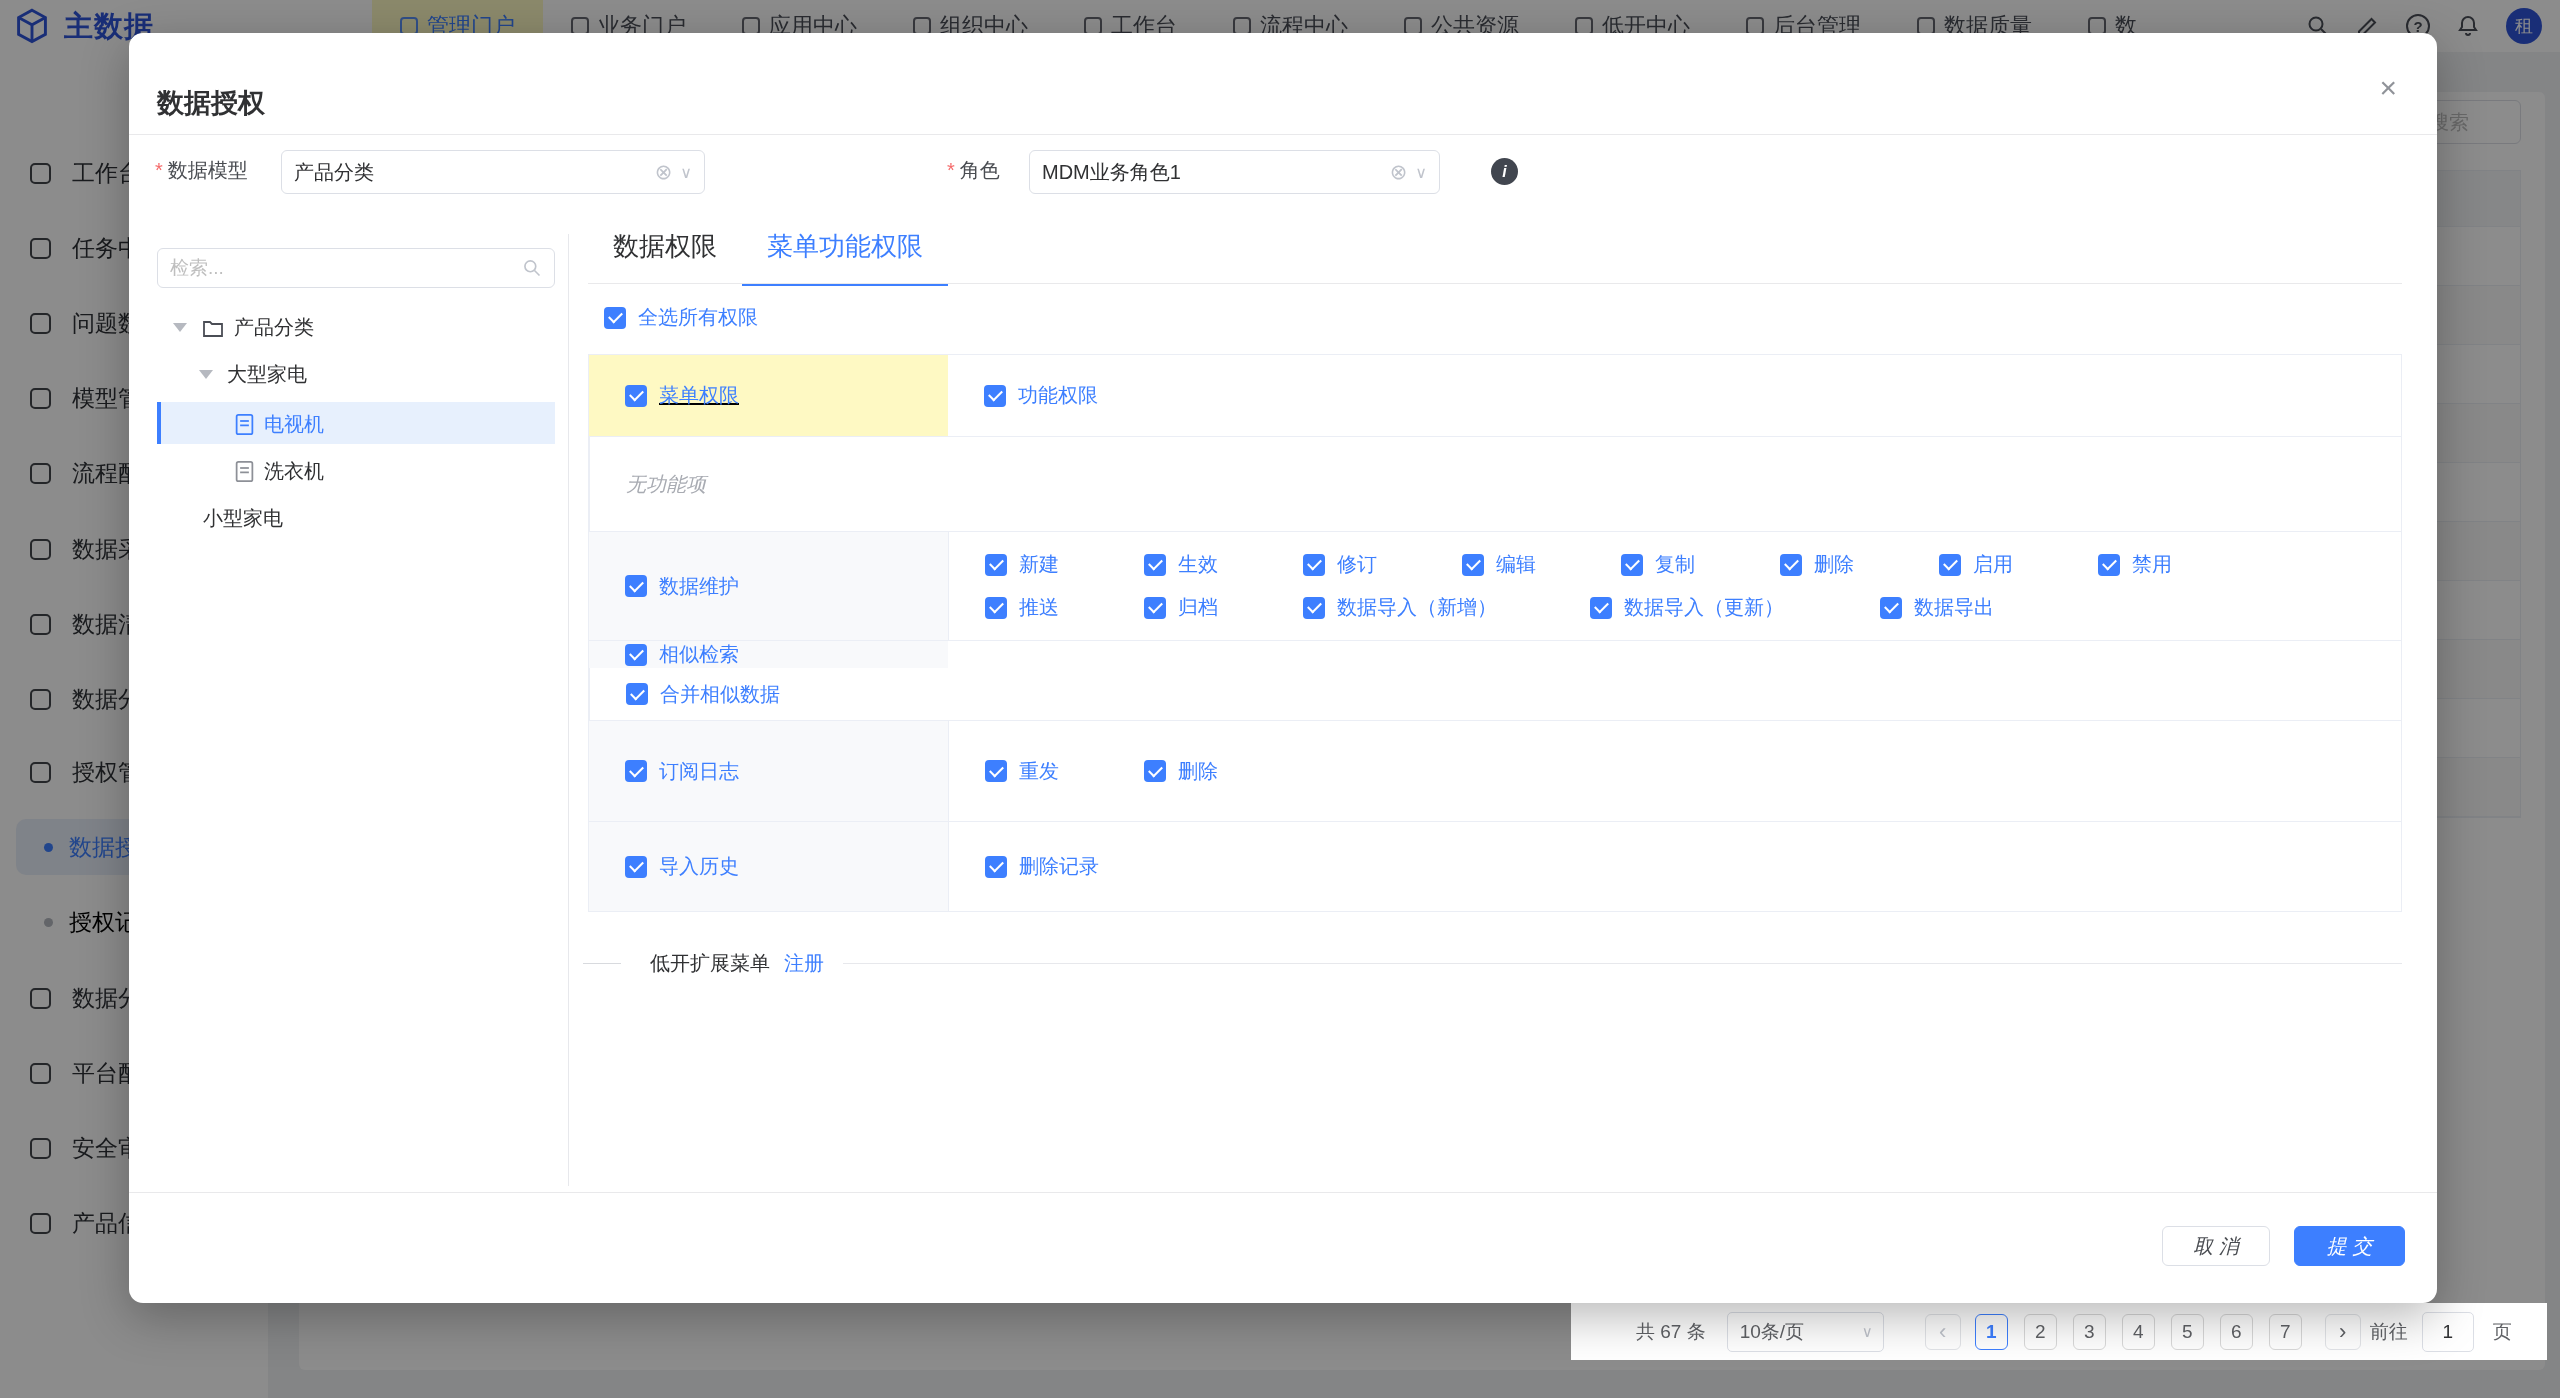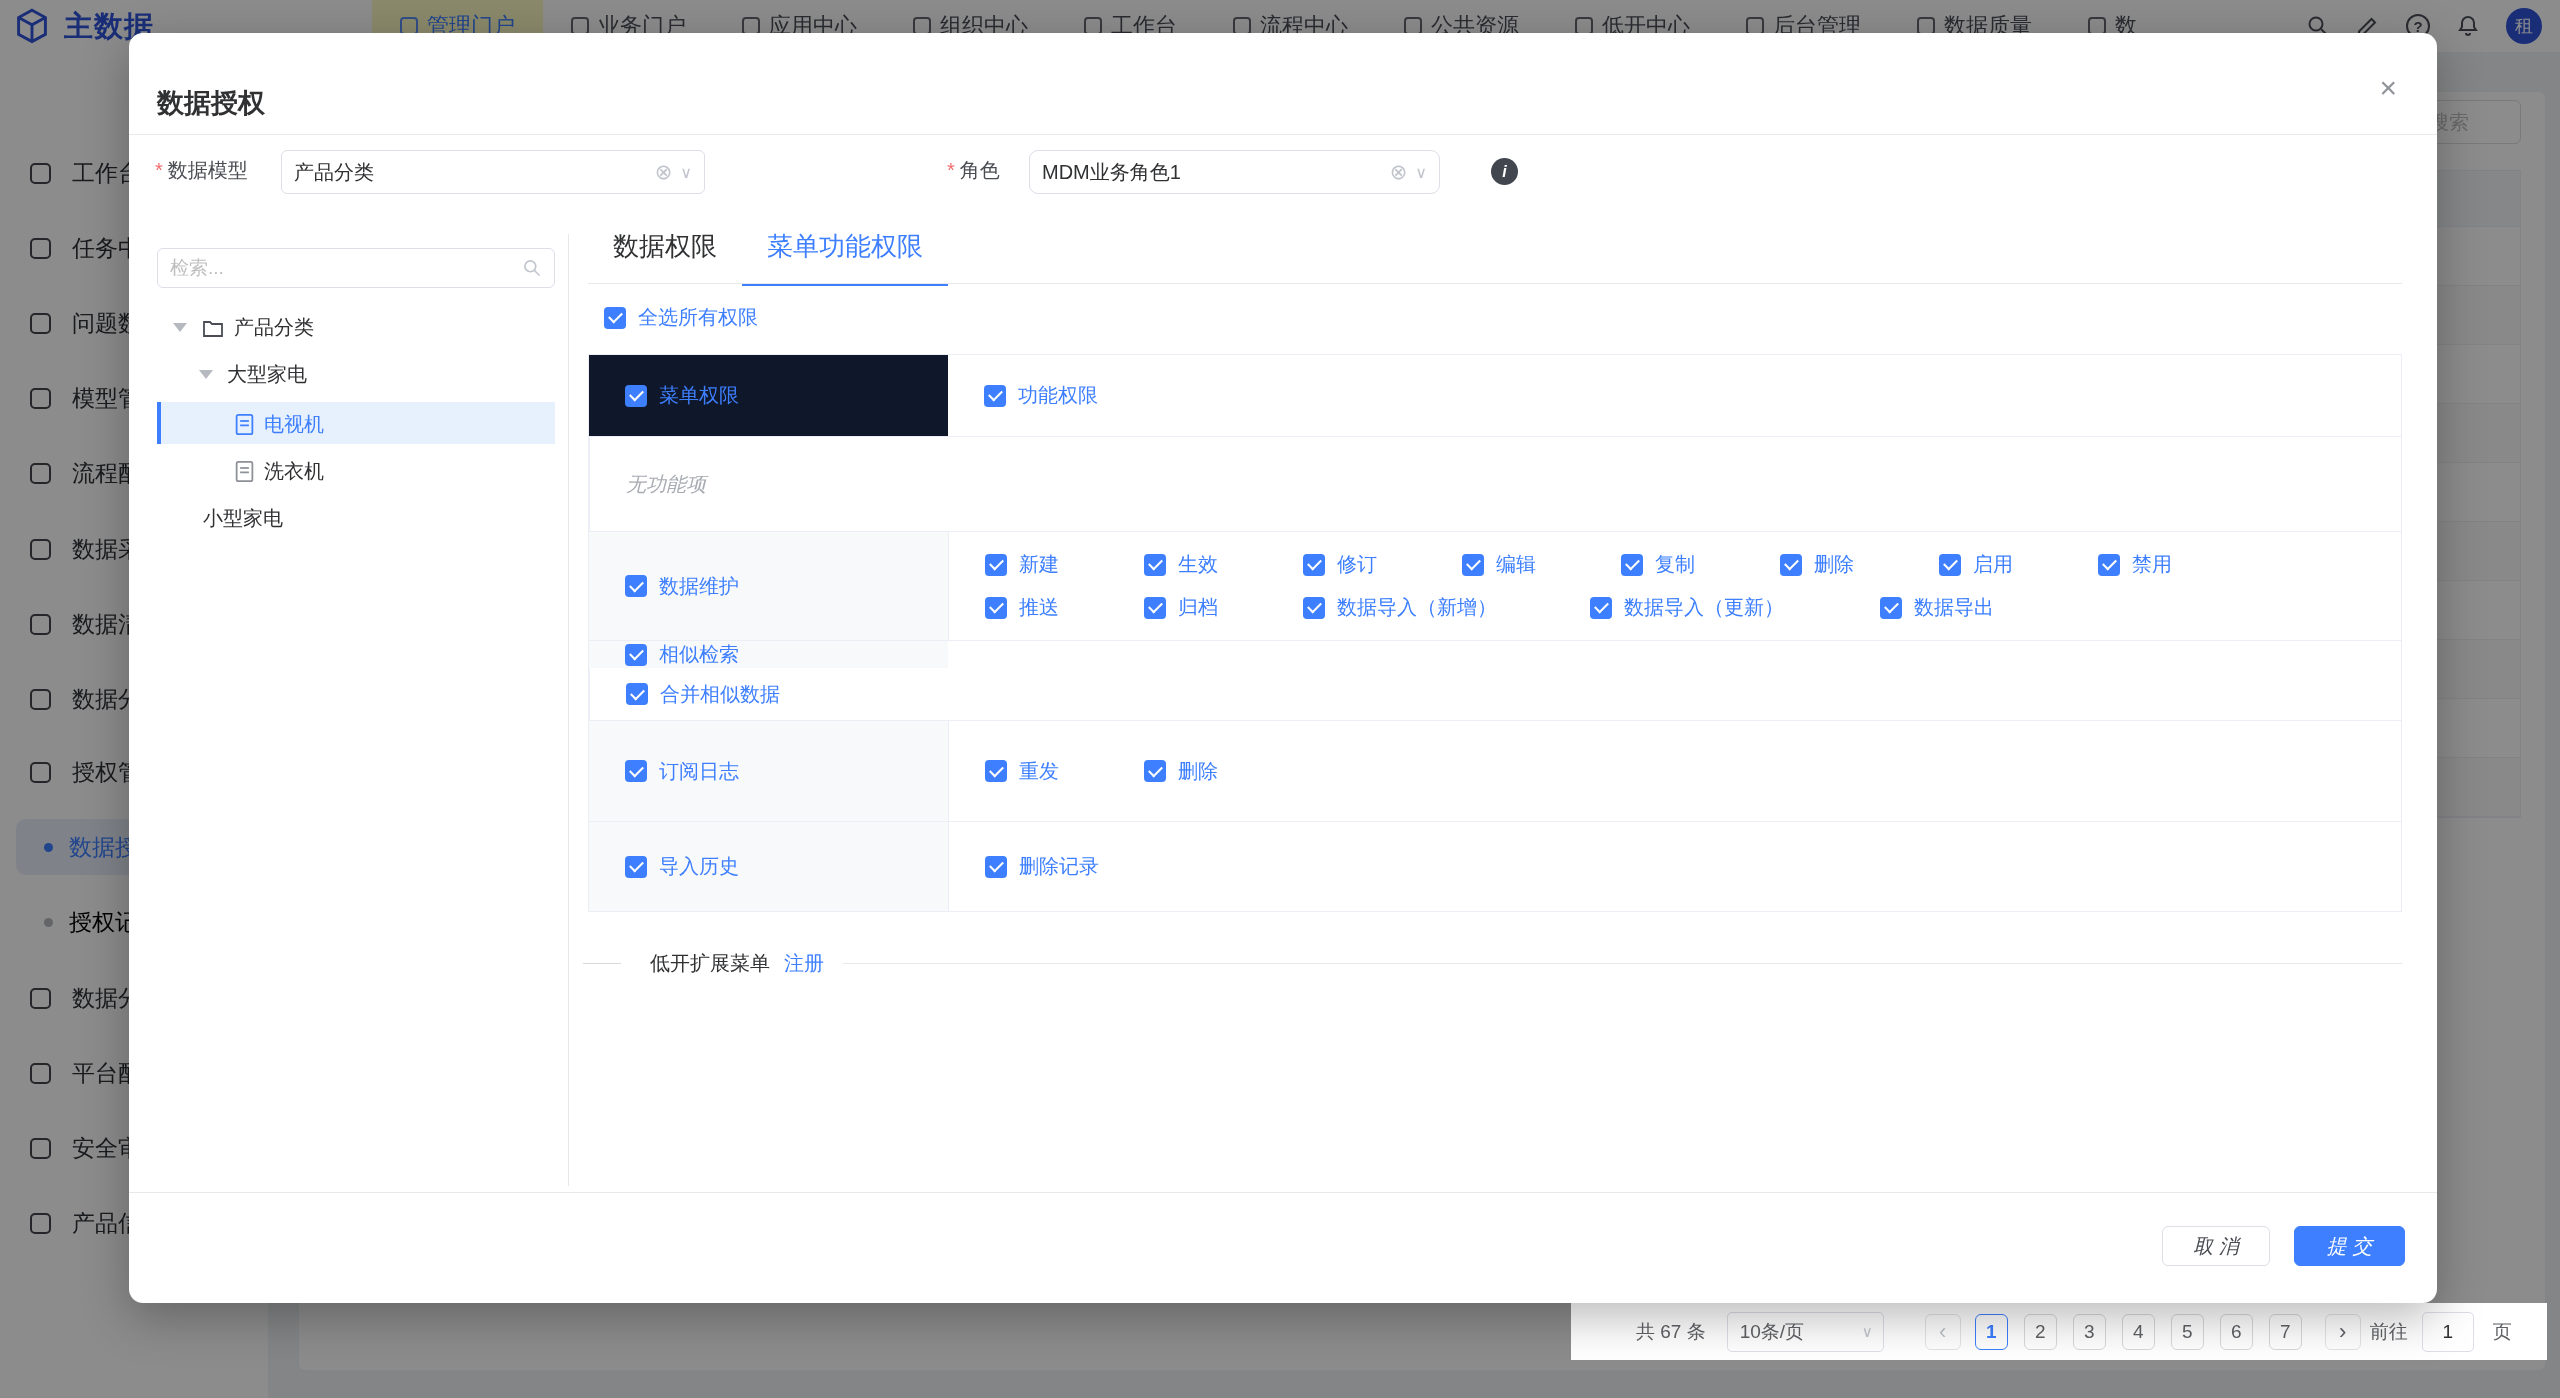--- a/index.html
+++ b/index.html
@@ -109,21 +109,21 @@
   .cb::after { content:""; width:11px; height:6px; border-left:2.5px solid #fff; border-bottom:2.5px solid #fff;
     transform:rotate(-45deg); margin-top:-3px; }
   .cb-label { margin-left:12px; color:#3d7fff; font-size:20px; white-space:nowrap; }
 
   .select-all { position:absolute; left:475px; top:271px; display:flex; align-items:center; }
 
   .mtable { position:absolute; left:459px; top:321px; width:1814px; border:1px solid #ebeef5; }
   .mrow { position:relative; display:flex; border-bottom:1px solid #ebeef5; }
   .mrow:last-child { border-bottom:none; }
   .mcell-l { width:359px; display:flex; align-items:center; padding-left:36px; background:#f8f9fb; }
-  .mrow.hdr .mcell-l { background:#0f172a; }
+  .mrow.hdr .mcell-l { background:#fef9c3;text-decoration:underline; }
   .mcell-r { flex:1; border-left:1px solid #ebeef5; padding-left:36px; display:flex; align-items:center; }
   .mrow.hdr .mcell-r { border-left:none; }
   .fn { display:flex; align-items:center; width:159px; }
   .fn.w2 { width:287px;font-family:Liberation Serif, serif; } .fn.w2b { width:290px; } .fn.wa { width:auto; }
   .fn-lines { display:flex; flex-direction:column; gap:16px; }
   .fn-line { display:flex; align-items:flex-start; }
   .empty-note { font-style:italic; color:#a8abb2; font-size:20px; }
 
   .ext-divider { position:absolute; left:454px; top:915px; width:1819px; height:30px;
     display:flex; align-items:center; }
@@ -335,21 +335,21 @@
     <div class="m-close">×</div>
     <div class="m-head-line"></div>
 
     <div class="field-label" style="left:26px;"><span class="req">*</span><span>数据模型</span></div>
     <div class="select" style="left:152px;width:424px;">
       <span class="sval">产品分类</span>
       <span class="clear">⊗</span>
       <span class="chev">∨</span>
     </div>
     <div class="field-label" style="left:818px;"><span class="req">*</span><span>角色</span></div>
-    <div class="select" style="left:900px;width:411px;border-radius:9px;">
+    <div class="select" style="left:900px;width:411px;">
       <span class="sval">MDM业务角色1</span>
       <span class="clear">⊗</span>
       <span class="chev">∨</span>
     </div>
     <div class="info-dot">i</div>
 
     <div class="tree-search">
       <span class="ph">检索...</span>
       <span>
           <svg width="20" height="20" viewBox="0 0 24 24">

